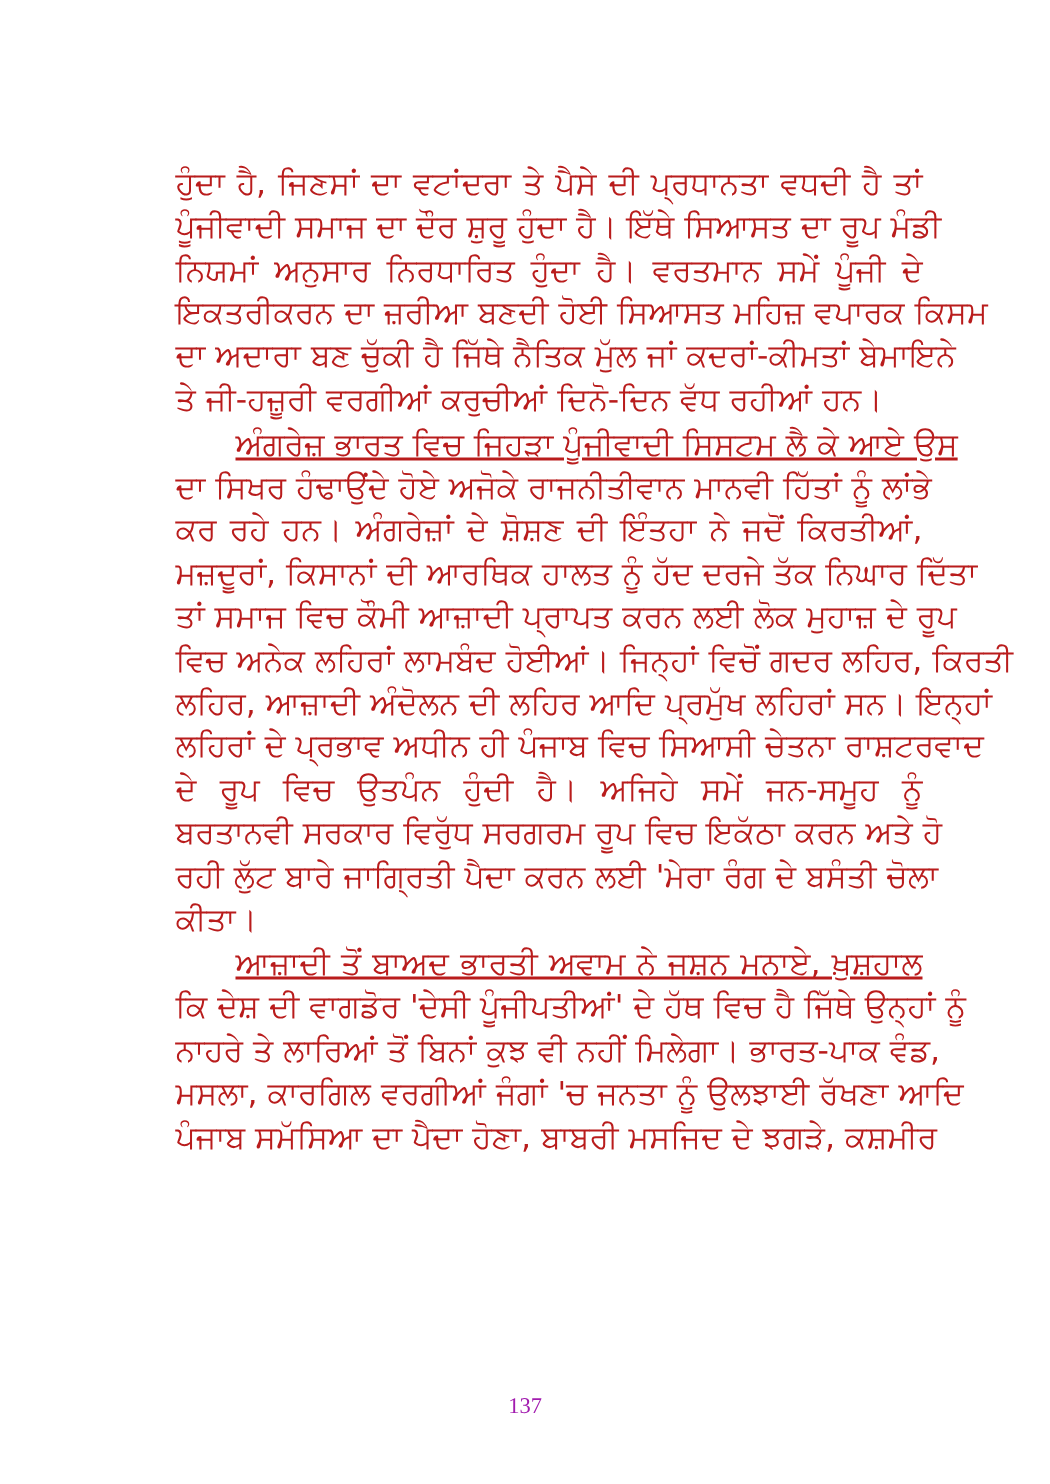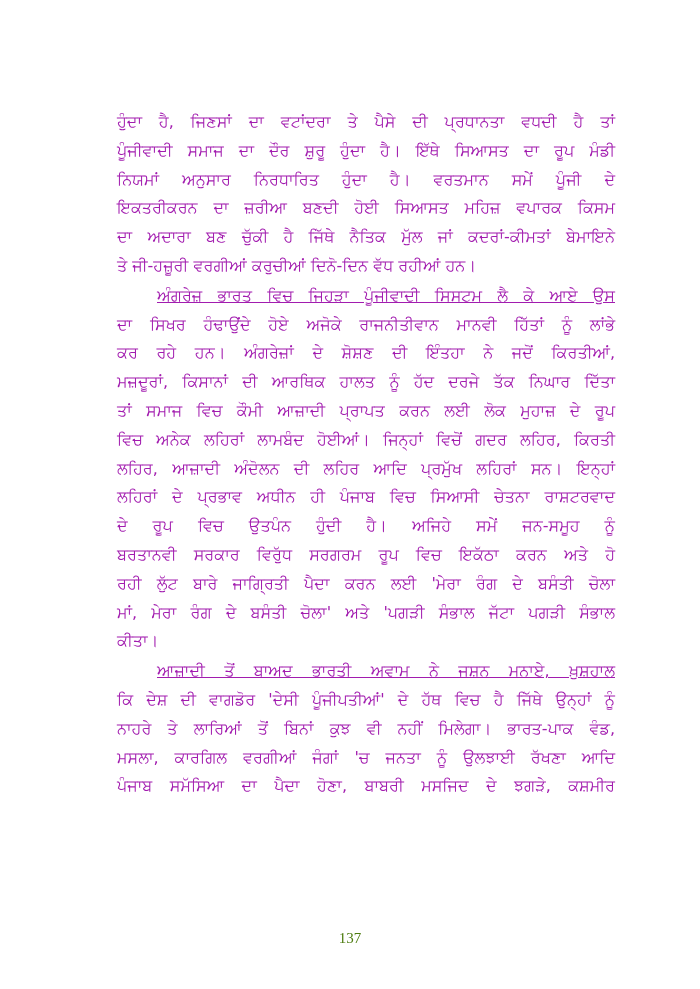--- a/index.html
+++ b/index.html
@@ -1,24 +1,24 @@
 <!DOCTYPE html>
 <html><head>
 <meta charset="utf-8">
 <style>
   html,body{margin:0;padding:0;background:#fff;}
   body{width:700px;height:989px;position:relative;overflow:hidden;}
   .page{position:absolute;left:117px;top:108px;width:498px;
-    font-family:"DejaVu Sans",sans-serif;font-size:16px;line-height:28.8px;color:#a21caf;}
+    font-family:"DejaVu Sans",sans-serif;font-size:21px;line-height:28.8px;color:#b91c1c;}
   .line{display:block;white-space:nowrap;text-align:justify;text-align-last:justify;height:28.8px;}
   .line.last{text-align-last:left;}
   .indent{padding-left:40px;text-decoration:underline;}
   .para{margin:0 0 1px 0;}
   .pageno{position:absolute;left:0;width:700px;top:930px;text-align:center;
-    font-family:"Liberation Serif",serif;font-size:15px;color:#4d7c0f;}
+    font-family:"Liberation Serif",serif;font-size:15px;color:#a21caf;}
 </style>
 </head>
 <body>
 
 <div class="page">
 
   <div class="para">
     <span class="line">ਹੁੰਦਾ ਹੈ, ਜਿਣਸਾਂ ਦਾ ਵਟਾਂਦਰਾ ਤੇ ਪੈਸੇ ਦੀ ਪ੍ਰਧਾਨਤਾ ਵਧਦੀ ਹੈ ਤਾਂ</span>
     <span class="line">ਪੂੰਜੀਵਾਦੀ ਸਮਾਜ ਦਾ ਦੌਰ ਸ਼ੁਰੂ ਹੁੰਦਾ ਹੈ। ਇੱਥੇ ਸਿਆਸਤ ਦਾ ਰੂਪ ਮੰਡੀ</span>
     <span class="line">ਨਿਯਮਾਂ ਅਨੁਸਾਰ ਨਿਰਧਾਰਿਤ ਹੁੰਦਾ ਹੈ। ਵਰਤਮਾਨ ਸਮੇਂ ਪੂੰਜੀ ਦੇ</span>
@@ -32,21 +32,20 @@
     <span class="line">ਦਾ ਸਿਖਰ ਹੰਢਾਉਂਦੇ ਹੋਏ ਅਜੋਕੇ ਰਾਜਨੀਤੀਵਾਨ ਮਾਨਵੀ ਹਿੱਤਾਂ ਨੂੰ ਲਾਂਭੇ</span>
     <span class="line">ਕਰ ਰਹੇ ਹਨ। ਅੰਗਰੇਜ਼ਾਂ ਦੇ ਸ਼ੋਸ਼ਣ ਦੀ ਇੰਤਹਾ ਨੇ ਜਦੋਂ ਕਿਰਤੀਆਂ,</span>
     <span class="line">ਮਜ਼ਦੂਰਾਂ, ਕਿਸਾਨਾਂ ਦੀ ਆਰਥਿਕ ਹਾਲਤ ਨੂੰ ਹੱਦ ਦਰਜੇ ਤੱਕ ਨਿਘਾਰ ਦਿੱਤਾ</span>
     <span class="line">ਤਾਂ ਸਮਾਜ ਵਿਚ ਕੌਮੀ ਆਜ਼ਾਦੀ ਪ੍ਰਾਪਤ ਕਰਨ ਲਈ ਲੋਕ ਮੁਹਾਜ਼ ਦੇ ਰੂਪ</span>
     <span class="line">ਵਿਚ ਅਨੇਕ ਲਹਿਰਾਂ ਲਾਮਬੰਦ ਹੋਈਆਂ। ਜਿਨ੍ਹਾਂ ਵਿਚੋਂ ਗਦਰ ਲਹਿਰ, ਕਿਰਤੀ</span>
     <span class="line">ਲਹਿਰ, ਆਜ਼ਾਦੀ ਅੰਦੋਲਨ ਦੀ ਲਹਿਰ ਆਦਿ ਪ੍ਰਮੁੱਖ ਲਹਿਰਾਂ ਸਨ। ਇਨ੍ਹਾਂ</span>
     <span class="line">ਲਹਿਰਾਂ ਦੇ ਪ੍ਰਭਾਵ ਅਧੀਨ ਹੀ ਪੰਜਾਬ ਵਿਚ ਸਿਆਸੀ ਚੇਤਨਾ ਰਾਸ਼ਟਰਵਾਦ</span>
     <span class="line">ਦੇ ਰੂਪ ਵਿਚ ਉਤਪੰਨ ਹੁੰਦੀ ਹੈ। ਅਜਿਹੇ ਸਮੇਂ ਜਨ-ਸਮੂਹ ਨੂੰ</span>
     <span class="line">ਬਰਤਾਨਵੀ ਸਰਕਾਰ ਵਿਰੁੱਧ ਸਰਗਰਮ ਰੂਪ ਵਿਚ ਇਕੱਠਾ ਕਰਨ ਅਤੇ ਹੋ</span>
     <span class="line">ਰਹੀ ਲੁੱਟ ਬਾਰੇ ਜਾਗ੍ਰਿਤੀ ਪੈਦਾ ਕਰਨ ਲਈ 'ਮੇਰਾ ਰੰਗ ਦੇ ਬਸੰਤੀ ਚੋਲਾ</span>
-    <span class="line">ਮਾਂ, ਮੇਰਾ ਰੰਗ ਦੇ ਬਸੰਤੀ ਚੋਲਾ' ਅਤੇ 'ਪਗੜੀ ਸੰਭਾਲ ਜੱਟਾ ਪਗੜੀ ਸੰਭਾਲ</span>
     <span class="line last">ਕੀਤਾ।</span>
   </div>
 
   <div class="para">
     <span class="line indent">ਆਜ਼ਾਦੀ ਤੋਂ ਬਾਅਦ ਭਾਰਤੀ ਅਵਾਮ ਨੇ ਜਸ਼ਨ ਮਨਾਏ, ਖ਼ੁਸ਼ਹਾਲ</span>
     <span class="line">ਕਿ ਦੇਸ਼ ਦੀ ਵਾਗਡੋਰ 'ਦੇਸੀ ਪੂੰਜੀਪਤੀਆਂ' ਦੇ ਹੱਥ ਵਿਚ ਹੈ ਜਿੱਥੇ ਉਨ੍ਹਾਂ ਨੂੰ</span>
     <span class="line">ਨਾਹਰੇ ਤੇ ਲਾਰਿਆਂ ਤੋਂ ਬਿਨਾਂ ਕੁਝ ਵੀ ਨਹੀਂ ਮਿਲੇਗਾ। ਭਾਰਤ-ਪਾਕ ਵੰਡ,</span>
     <span class="line">ਮਸਲਾ, ਕਾਰਗਿਲ ਵਰਗੀਆਂ ਜੰਗਾਂ 'ਚ ਜਨਤਾ ਨੂੰ ਉਲਝਾਈ ਰੱਖਣਾ ਆਦਿ</span>
     <span class="line">ਪੰਜਾਬ ਸਮੱਸਿਆ ਦਾ ਪੈਦਾ ਹੋਣਾ, ਬਾਬਰੀ ਮਸਜਿਦ ਦੇ ਝਗੜੇ, ਕਸ਼ਮੀਰ</span>
   </div>

